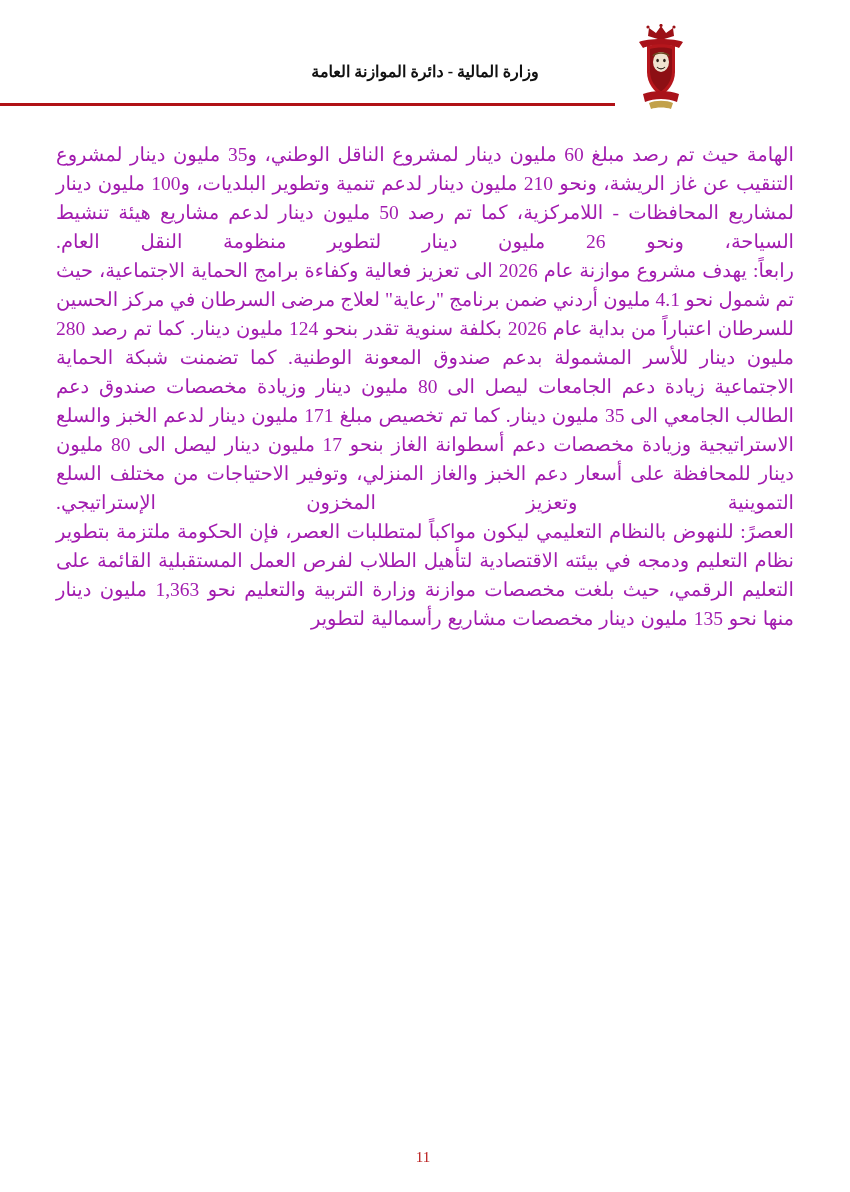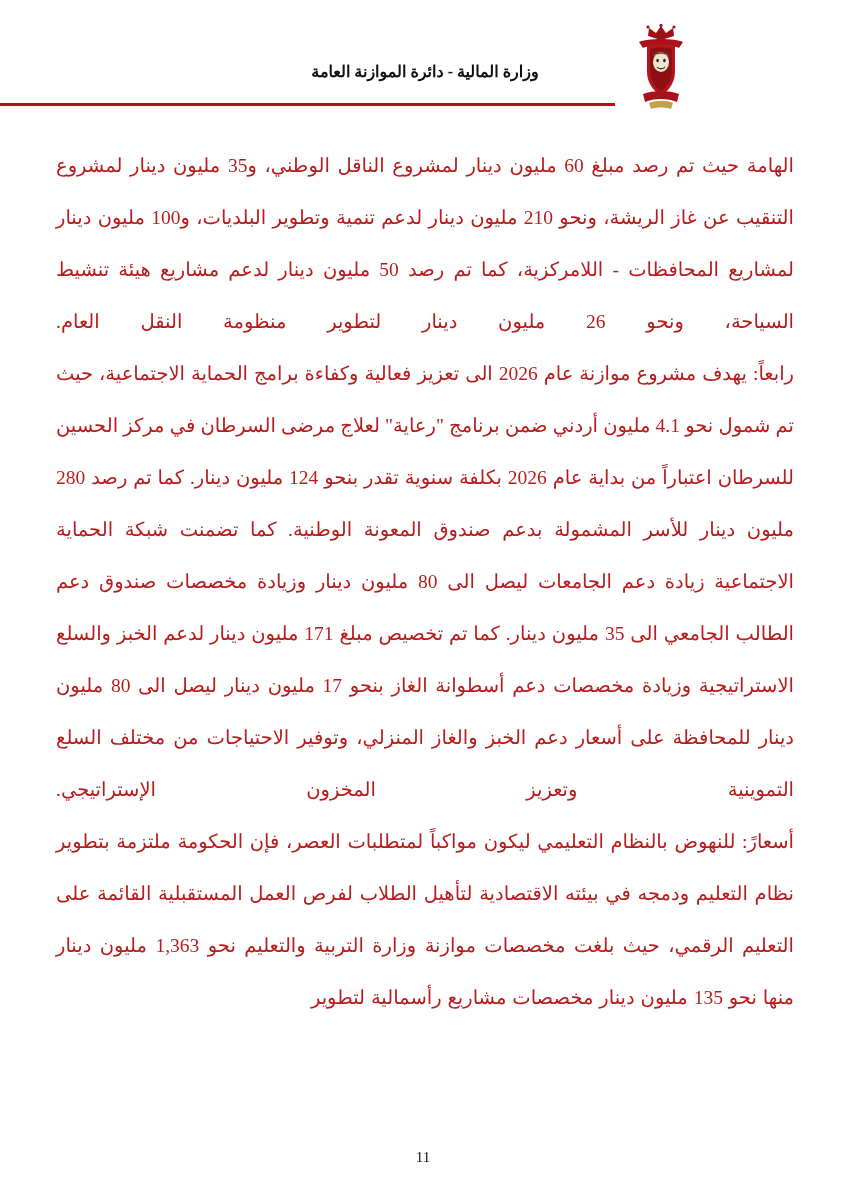--- a/index.html
+++ b/index.html
@@ -56,22 +56,22 @@
   .content {
     position: absolute;
     top: 140px;
     right: 56px;
     left: 56px;
     width: 738px;
   }
   p.para {
     margin: 0 0 0 0;
     font-size: 19.5px;
-    line-height: 52px;
-    color: #b91c1c;
+    line-height: 29px;
+    color: #a21caf;
     text-align: justify;
     text-align-last: justify;
     text-justify: inter-word;
   }
   p.para.last-right {
     text-align-last: right;
   }
   .lead {
     font-weight: normal;
   }
@@ -81,21 +81,21 @@
   }
 
   
   .footer {
     position: absolute;
     bottom: 26px;
     left: 0;
     width: 846px;
     text-align: center;
     font-size: 15px;
-    color: #0f172a;
+    color: #b91c1c;
     font-family: "Liberation Serif", serif;
   }
 </style>
 </head>
 <body>
 
 <div class="page">
 
   <div class="header">
 
@@ -130,20 +130,20 @@
 
     <p class="para">
       <span>الهامة حيث تم رصد مبلغ 60 مليون دينار لمشروع الناقل الوطني، و35 مليون دينار لمشروع التنقيب عن غاز الريشة، ونحو 210 مليون دينار لدعم تنمية وتطوير البلديات، و100 مليون دينار لمشاريع المحافظات - اللامركزية، كما تم رصد 50 مليون دينار لدعم مشاريع هيئة تنشيط السياحة، ونحو 26 مليون دينار لتطوير منظومة النقل العام.</span>
     </p>
 
     <p class="para">
       <span class="lead">رابعاً:</span><span> يهدف مشروع موازنة عام 2026 الى تعزيز فعالية وكفاءة برامج الحماية الاجتماعية، حيث تم شمول نحو 4.1 مليون أردني ضمن برنامج "رعاية" لعلاج مرضى السرطان في مركز الحسين للسرطان اعتباراً من بداية عام 2026 بكلفة سنوية تقدر بنحو 124 مليون دينار. كما تم رصد 280 مليون دينار للأسر المشمولة بدعم صندوق المعونة الوطنية. كما تضمنت شبكة الحماية الاجتماعية زيادة دعم الجامعات ليصل الى 80 مليون دينار وزيادة مخصصات صندوق دعم الطالب الجامعي الى 35 مليون دينار. كما تم تخصيص مبلغ 171 مليون دينار لدعم الخبز والسلع الاستراتيجية وزيادة مخصصات دعم أسطوانة الغاز بنحو 17 مليون دينار ليصل الى 80 مليون دينار للمحافظة على أسعار دعم الخبز والغاز المنزلي، وتوفير الاحتياجات من مختلف السلع التموينية وتعزيز المخزون الإستراتيجي.</span>
     </p>
 
     <p class="para stretch last-right">
-      <span class="lead">أسعارً:</span><span> للنهوض بالنظام التعليمي ليكون مواكباً لمتطلبات العصر، فإن الحكومة ملتزمة بتطوير نظام التعليم ودمجه في بيئته الاقتصادية لتأهيل الطلاب لفرص العمل المستقبلية القائمة على التعليم الرقمي، حيث بلغت مخصصات موازنة وزارة التربية والتعليم نحو 1,363 مليون دينار منها نحو 135 مليون دينار مخصصات مشاريع رأسمالية لتطوير</span>
+      <span class="lead">العصرً:</span><span> للنهوض بالنظام التعليمي ليكون مواكباً لمتطلبات العصر، فإن الحكومة ملتزمة بتطوير نظام التعليم ودمجه في بيئته الاقتصادية لتأهيل الطلاب لفرص العمل المستقبلية القائمة على التعليم الرقمي، حيث بلغت مخصصات موازنة وزارة التربية والتعليم نحو 1,363 مليون دينار منها نحو 135 مليون دينار مخصصات مشاريع رأسمالية لتطوير</span>
     </p>
 
   </div>
 
   <div class="footer">11</div>
 
 </div>
 
 </body></html>

